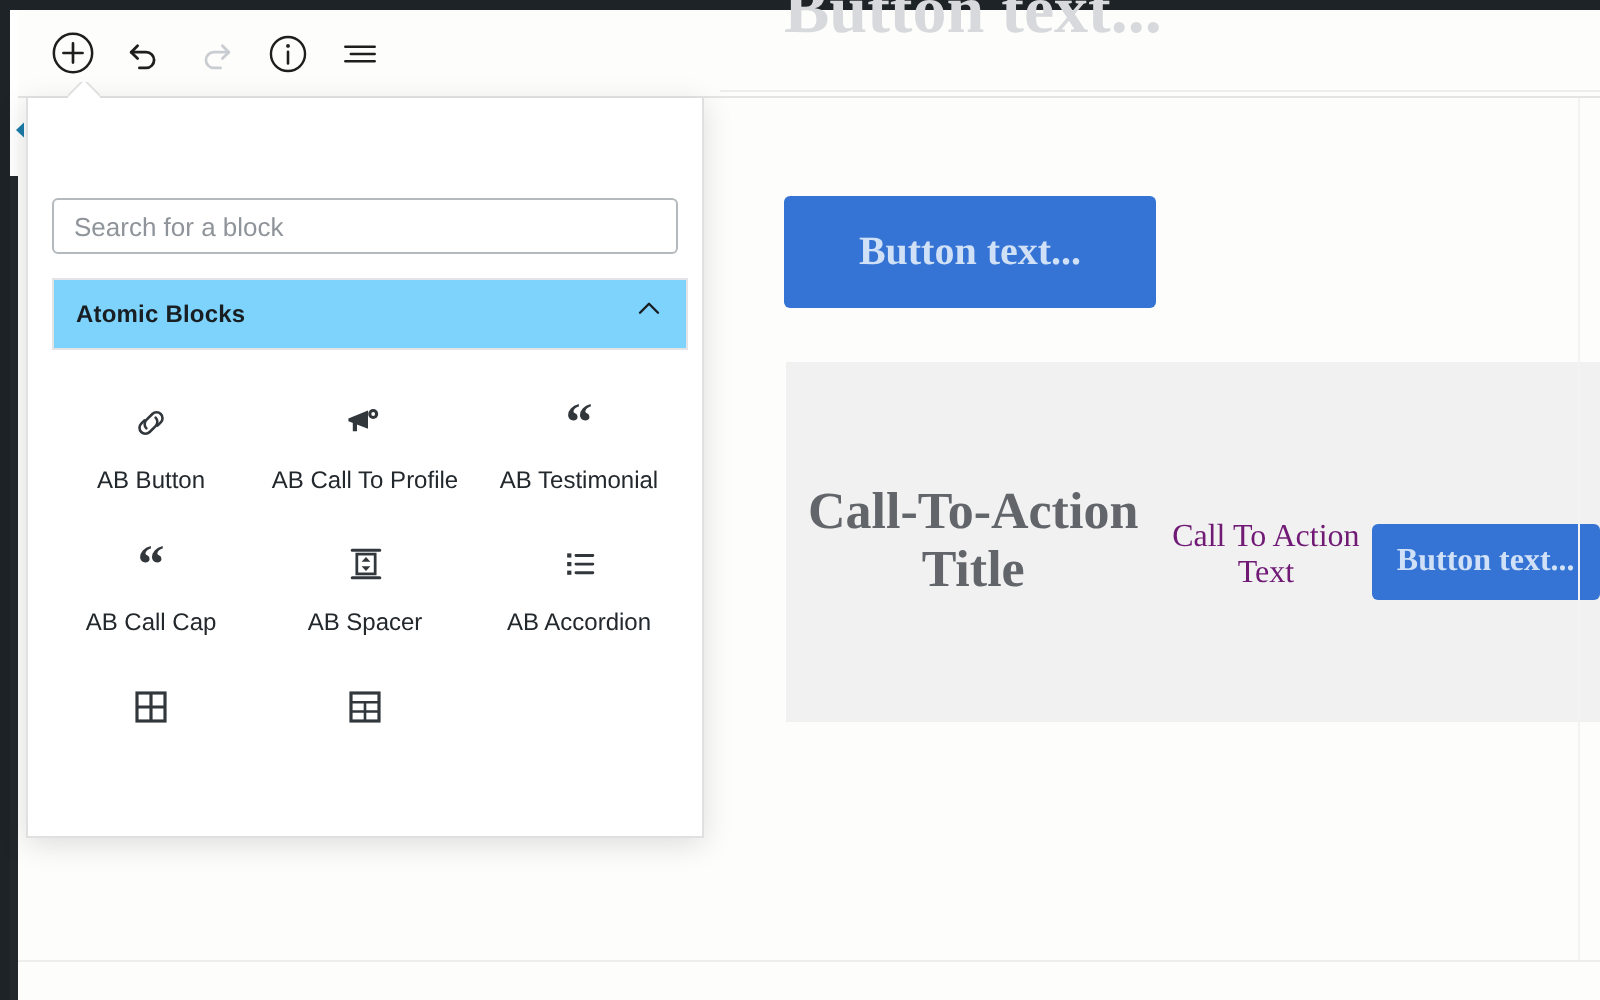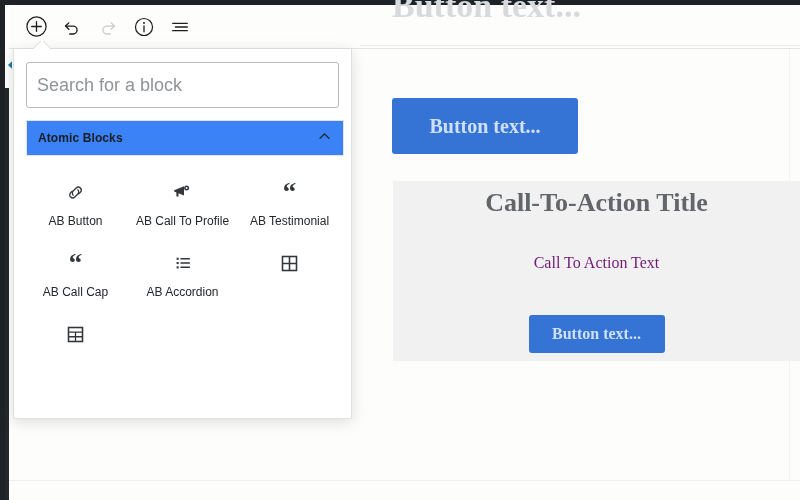--- a/index.html
+++ b/index.html
@@ -69,35 +69,35 @@
   }
   #inserter-arrow:after {
     content:""; position:absolute; left:1px; top:1px;
     width:13px; height:13px; background:#fff;
     border-left:1px solid #e0e0e0; border-top:1px solid #e0e0e0;
     transform:rotate(45deg); transform-origin:center;
   }
 
   #search-wrap { padding:13px 12px 10px 12px; }
   #search-input {
-    width:100%; height:46px;
+    width:100%; height:28px;
     border:1px solid #b4b9be; border-radius:3px;
     padding:0 10px;
     font-family:"Liberation Sans", sans-serif;
-    font-size:18px; color:#32373c;
-    background:#fff; outline:none;
+    font-size:13px; color:#32373c;
+    background:#fff; outline:none;margin-top:37px;
   }
   #search-input::placeholder { color:#8f949a; }
 
   #panel-header {
     margin:2px 7px 0 12px; height:36px;
     border:1px solid #e2e4e7;
     display:flex; align-items:center; justify-content:space-between;
     padding:0 11px;
-    background:#3b82f6; cursor:pointer;
+    background:#7dd3fc; cursor:pointer;
   }
   #panel-title {
     font-size:12px; font-weight:bold; color:#191e23;
     letter-spacing:.1px;
   }
 
   #block-grid {
     margin-top:14px;
     display:grid;
     grid-template-columns:repeat(3,1fr);
@@ -154,22 +154,22 @@
   #primary-button {
     position:absolute; left:32px; top:93px;
     width:186px; height:56px;
     font-size:20px; line-height:56px;
   }
 
   #cta-box {
     position:absolute; left:33px; top:176px;
     width:407px; height:180px;
     background:#f1f1f1;
-    display:flex; flex-direction:column;
-    align-items:center; justify-content:center;gap:24px;
+    display:flex; flex-direction:row;
+    align-items:center; justify-content:center;
   }
   #cta-title {
     font-family:"Liberation Serif", serif;
     font-size:26px; font-weight:bold; color:#62666b;
     text-align:center; line-height:1.1;
   }
   #cta-text {
     margin-top:13px;
     font-family:"Liberation Serif", serif;
     font-size:16px; color:#701a75;
@@ -304,20 +304,31 @@
 
 
 
     <div class="block-item">
       <div class="block-icon">
         <span class="glyph">“</span>
       </div>
       <div class="block-label">AB Call Cap</div>
     </div>
 
+    <div class="block-item">
+      <div class="block-icon">
+        <svg width="22" height="22" viewBox="0 0 24 24">
+          <path d="M4.5 4.5h15M4.5 19.5h15" stroke="#32373c" stroke-width="1.7" stroke-linecap="round"></path>
+          <rect x="7" y="6.6" width="10" height="10.8" fill="none" stroke="#32373c" stroke-width="1.5"></rect>
+          <path d="M12 8.2l2.4 2.6H9.6z" fill="#32373c"></path>
+          <path d="M12 15.8l-2.4-2.6h4.8z" fill="#32373c"></path>
+        </svg>
+      </div>
+      <div class="block-label">AB Spacer</div>
+    </div>
 
     <div class="block-item">
       <div class="block-icon">
         <svg width="22" height="22" viewBox="0 0 24 24">
           <rect x="5" y="6.2" width="2.3" height="2.3" fill="#32373c"></rect>
           <rect x="5" y="10.9" width="2.3" height="2.3" fill="#32373c"></rect>
           <rect x="5" y="15.6" width="2.3" height="2.3" fill="#32373c"></rect>
           <path d="M9.8 7.35h9.2M9.8 12.05h9.2M9.8 16.75h9.2" stroke="#32373c" stroke-width="1.6" stroke-linecap="round"></path>
         </svg>
       </div>

